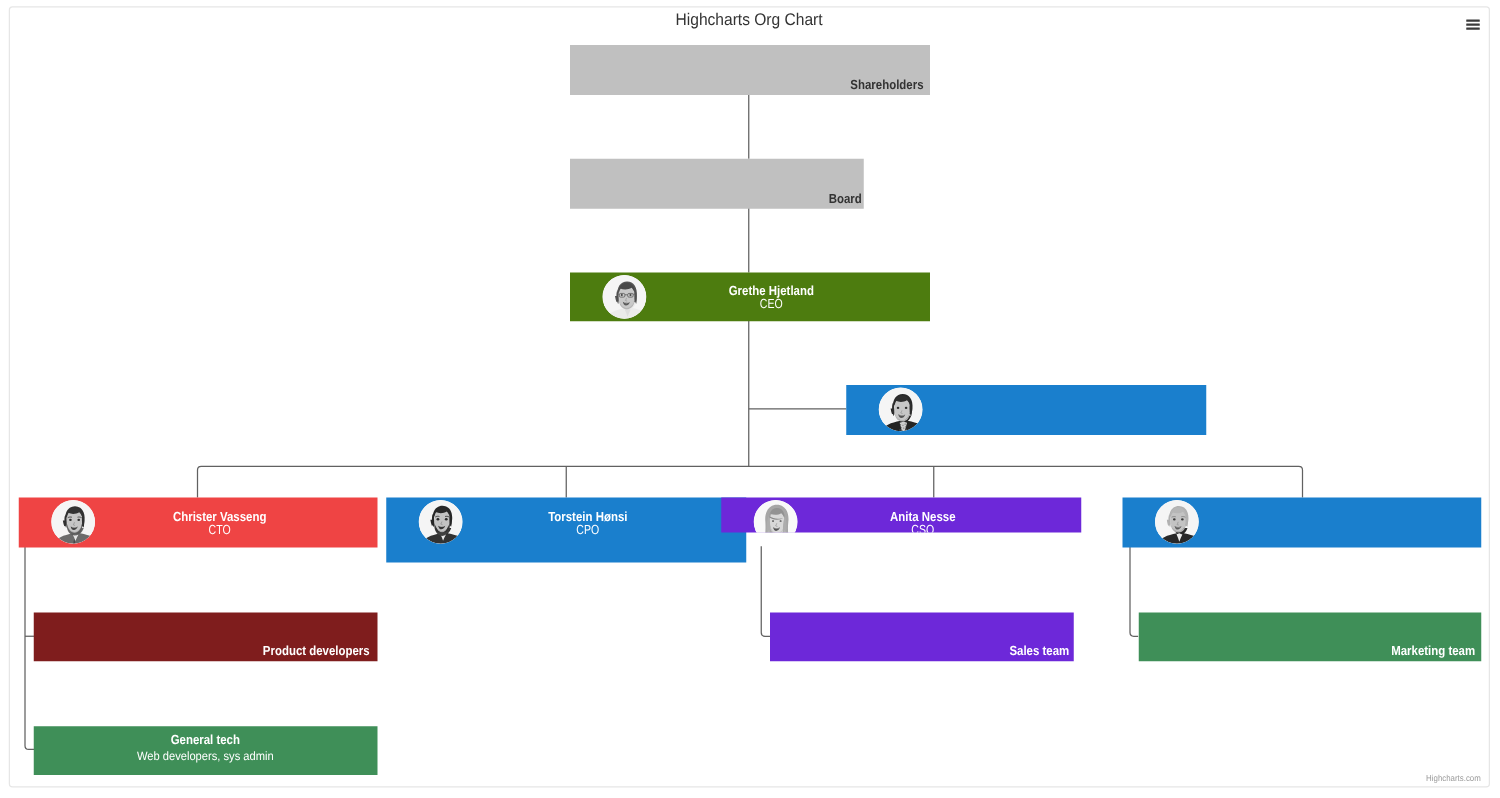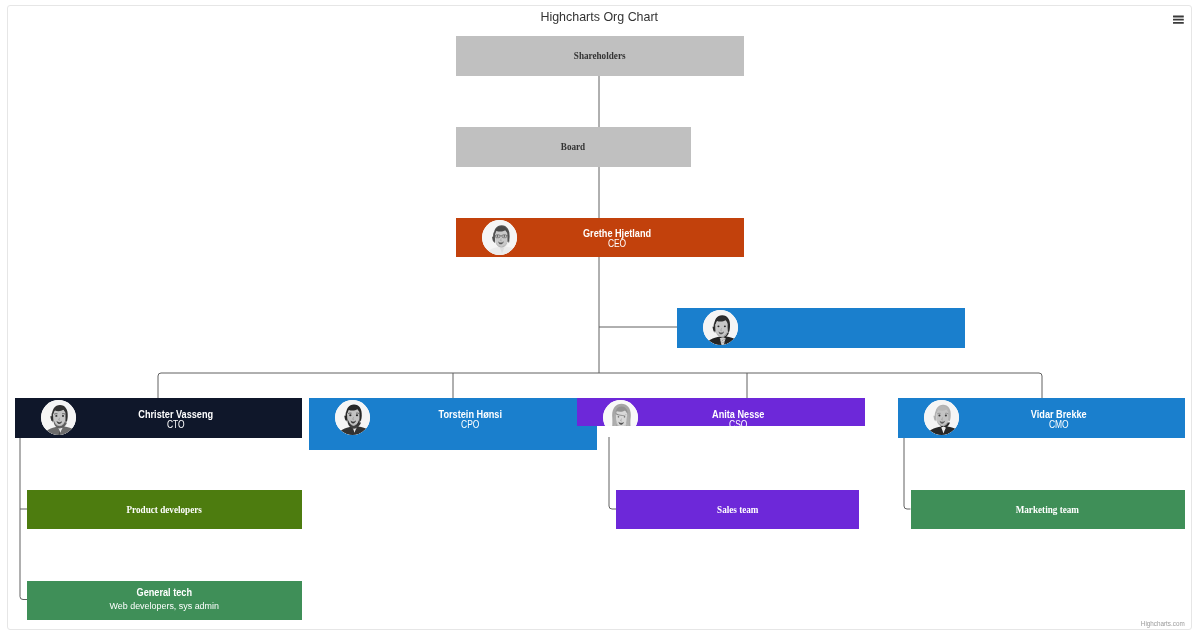--- a/index.html
+++ b/index.html
@@ -9,21 +9,21 @@
   #chart{position:absolute;left:7px;top:5px;width:1185px;height:625px;
          border:1px solid #e6e6e6;border-radius:3px;box-sizing:border-box;background:#fff;}
   #title{position:absolute;left:0;top:2.2px;width:100%;text-align:center;line-height:15px;}
   #title span{display:inline-block;font-size:13.4px;color:#333333;transform:scaleX(.93);}
   #menu{position:absolute;left:1159.4px;top:0px;width:24px;height:24px;cursor:pointer;}
   #credit{position:absolute;left:1127px;top:609.5px;width:50px;text-align:right;line-height:9px;}
   #credit span{display:inline-block;font-size:7px;color:#9a9a9a;transform:scaleX(.9);transform-origin:right;}
 
   .node{position:absolute;box-sizing:border-box;overflow:hidden;}
   .node .lbl{position:absolute;left:0;right:0;text-align:center;color:#ffffff;}
-  .node .lbl.c1{top:0;height:100%;display:flex;align-items:center;justify-content:center;font-family:Liberation Serif, serif;}
+  .node .lbl.c1{top:12px;height:100%;display:flex;align-items:center;justify-content:flex-end;}
   .node .lbl.c2{top:0;height:100%;}
   .node .lbl.img{left:33.5px;}
   .node .nm{font-weight:bold;font-size:10.5px;white-space:nowrap;
             display:inline-block;transform:scaleX(.872);transform-origin:center;}
   .node .ti{font-weight:normal;font-size:10.5px;white-space:nowrap;
             display:inline-block;transform:scaleX(.805);transform-origin:center;}
   .node .lbl.c2 .nm{position:absolute;left:0;right:0;top:9.6px;line-height:12px;}
   .node .lbl.c2 .ti{position:absolute;left:0;right:0;top:19.85px;line-height:12px;}
   .node .lbl.desc .nm{top:5.7px;}
   .node .lbl.desc .ti{top:19.1px;font-size:9.6px;transform:scaleX(.93);}
@@ -66,21 +66,21 @@
           <span class="nm">Shareholders</span>
         </div>
     </div>
 
     <div class="node gray" style="left:448px;top:121px;width:235px;height:39.5px;background:#c0c0c0">
       <div class="lbl c1">
           <span class="nm">Board</span>
         </div>
     </div>
 
-    <div class="node" style="left:448px;top:211.5px;width:287.6px;height:39.5px;background:#c2410c">
+    <div class="node" style="left:448px;top:211.5px;width:287.6px;height:39.5px;background:#4d7c0f">
       <div class="photo" style="left:26.3px;top:2.3px;width:35.2px;height:35.2px">
           <svg viewBox="0 0 36 36" width="100%" height="100%" preserveAspectRatio="none">
             <defs>
               <clipPath id="c_grethe">
                 <circle cx="18" cy="18" r="18"></circle>
               </clipPath>
             </defs>
             <g clip-path="url(#c_grethe)">
               <rect width="36" height="36" fill="#f6f6f4"></rect>
               <g transform="translate(1.6,0.2)">
@@ -149,21 +149,21 @@
                   <circle cx="20.6" cy="35" r=".45"></circle>
                   <circle cx="18.4" cy="35.2" r=".5"></circle>
                   <circle cx="22" cy="33.9" r=".4"></circle>
                 </g>
               </g>
             </g>
           </svg>
         </div>
     </div>
 
-    <div class="node" style="left:7px;top:392px;width:287px;height:40px;background:#0f172a">
+    <div class="node" style="left:7px;top:392px;width:287px;height:40px;background:#ef4444">
       <div class="photo" style="left:26.3px;top:2.3px;width:35.2px;height:35.2px">
           <svg viewBox="0 0 36 36" width="100%" height="100%" preserveAspectRatio="none">
             <defs>
               <clipPath id="c_christer">
                 <circle cx="18" cy="18" r="18"></circle>
               </clipPath>
             </defs>
             <g clip-path="url(#c_christer)">
               <rect width="36" height="36" fill="#f6f6f4"></rect>
               <g transform="translate(0.8,0.3)">
@@ -289,27 +289,23 @@
                 <ellipse cx="15" cy="15.6" rx="1.1" ry=".95" fill="#37342f"></ellipse>
                 <ellipse cx="21.6" cy="15.6" rx="1.1" ry=".95" fill="#37342f"></ellipse>
                 <path d="M12.8 13.8c1.1-.6 2.3-.7 3.4-.4m7.9.4c-1.1-.6-2.3-.7-3.4-.4" stroke="#7a756e" stroke-width=".6" fill="none"></path>
                 <path d="M18.2 17.6c-.3 1-.6 1.7-1 2.1.4.3 1 .5 1.5.5" fill="none" stroke="#918b84" stroke-width=".55"></path>
                 <path d="M15.2 20.9c1.8 1.2 3.9 1.2 5.7.1-.6 1.8-1.9 2.9-3.1 2.9-1.3 0-2.2-1-2.6-3z" fill="#5e5954"></path>
                 <path d="M15.7 21.4c1.7.6 3.3.6 4.9 0-.7.5-1.6.7-2.4.7-.9 0-1.8-.2-2.5-.7z" fill="#efedea"></path>
               </g>
             </g>
           </svg>
         </div>
-      <div class="lbl c2 img">
-        <span class="nm">Vidar Brekke</span>
-        <span class="ti">CMO</span>
-      </div>
-    </div>
-
-    <div class="node" style="left:19.3px;top:483.7px;width:274.5px;height:39px;background:#4d7c0f">
+    </div>
+
+    <div class="node" style="left:19.3px;top:483.7px;width:274.5px;height:39px;background:#7f1d1d">
       <div class="lbl c1">
           <span class="nm">Product developers</span>
         </div>
     </div>
 
     <div class="node" style="left:608.3px;top:483.7px;width:243px;height:39px;background:#6d28d9">
       <div class="lbl c1">
           <span class="nm">Sales team</span>
         </div>
     </div>

